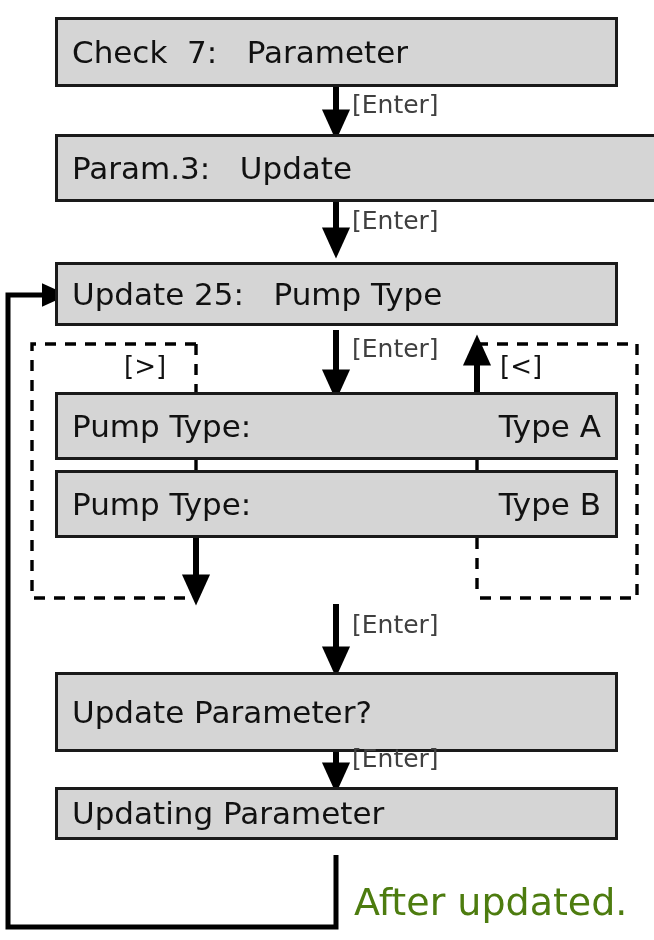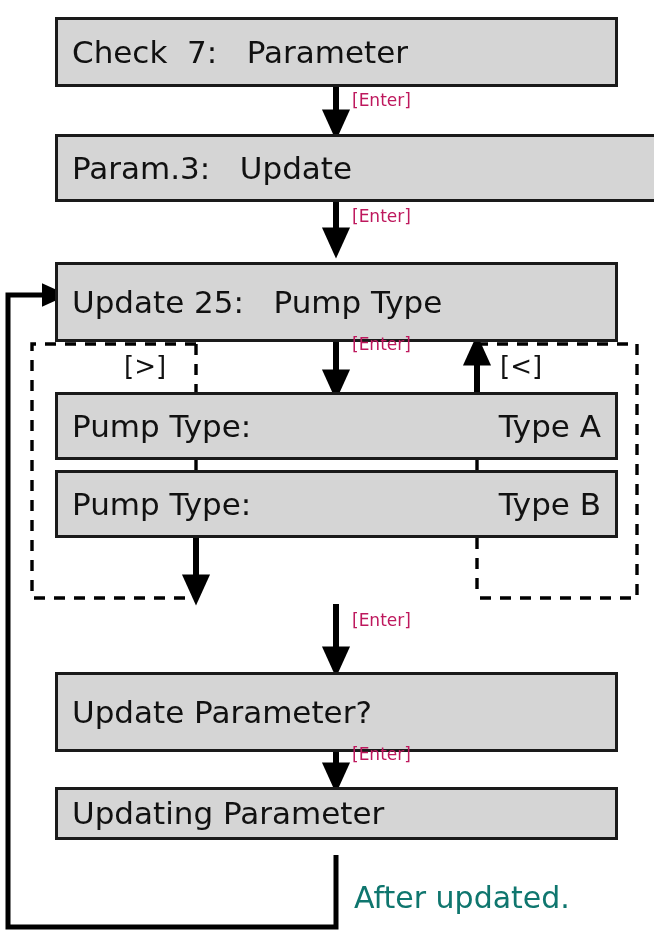--- a/index.html
+++ b/index.html
@@ -40,37 +40,37 @@
     font-size: 31px;
     color: #111111;
     line-height: 1;
     white-space: pre;
     letter-spacing: 0px;
   }
   .lcd-text.left  { text-align: left; }
   .lcd-text.right { margin-left: auto; text-align: center; }
   .edge-label {
     position: absolute;
-    font-size: 17px;
-    color: #be185d;
+    font-size: 25px;
+    color: #404040;
     white-space: nowrap;
     z-index: 4;
     text-align: right;
   }
   .key-label {
     position: absolute;
     font-size: 26px;
     color: #111111;
     white-space: nowrap;
     z-index: 4;
   }
   .note-label {
     position: absolute;
-    font-size: 30px;
-    color: #0f766e;
+    font-size: 38px;
+    color: #4d7c0f;
     white-space: nowrap;
     z-index: 4;
   }
 </style>
 </head>
 <body>
 
 <div id="canvas">
 
   <svg class="svg-layer" viewBox="0 0 654 940" width="654" height="940" xmlns="http://www.w3.org/2000/svg">
@@ -128,21 +128,21 @@
   </svg>
 
   <div class="lcd-box" style="left:55px; top:17px; width:563px; height:70px;">
     <span class="lcd-text left">Check  7:   Parameter</span>
   </div>
 
   <div class="lcd-box" style="left:55px; top:134px; width:638px; height:68px;">
     <span class="lcd-text left">Param.3:   Update</span>
   </div>
 
-  <div class="lcd-box" style="left:55px; top:262px; width:563px; height:80px;">
+  <div class="lcd-box" style="left:55px; top:262px; width:563px; height:64px;">
     <span class="lcd-text left">Update 25:   Pump Type</span>
   </div>
 
   <div class="lcd-box" style="left:55px; top:392px; width:563px; height:68px;">
     <span class="lcd-text left">Pump Type:</span>
     <span class="lcd-text right">Type A</span>
   </div>
 
   <div class="lcd-box" style="left:55px; top:470px; width:563px; height:68px;">
     <span class="lcd-text left">Pump Type:</span>

